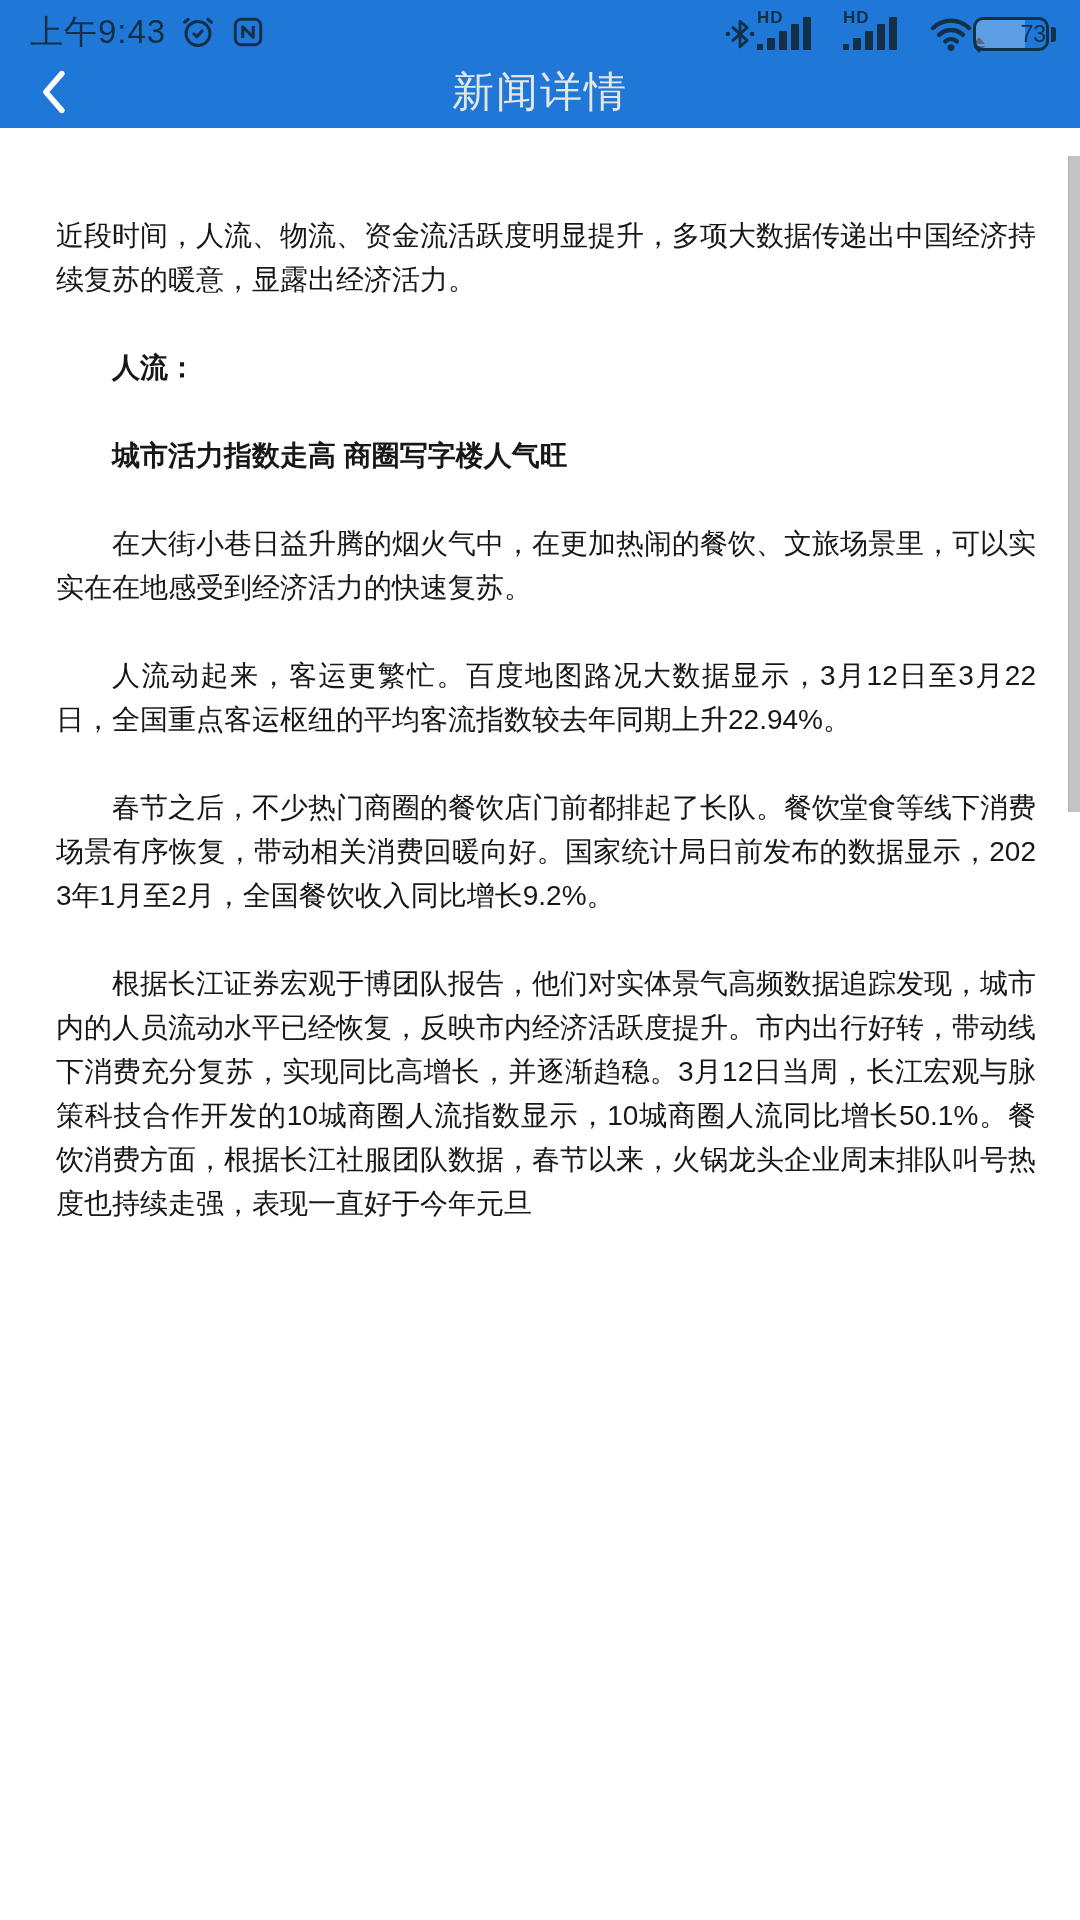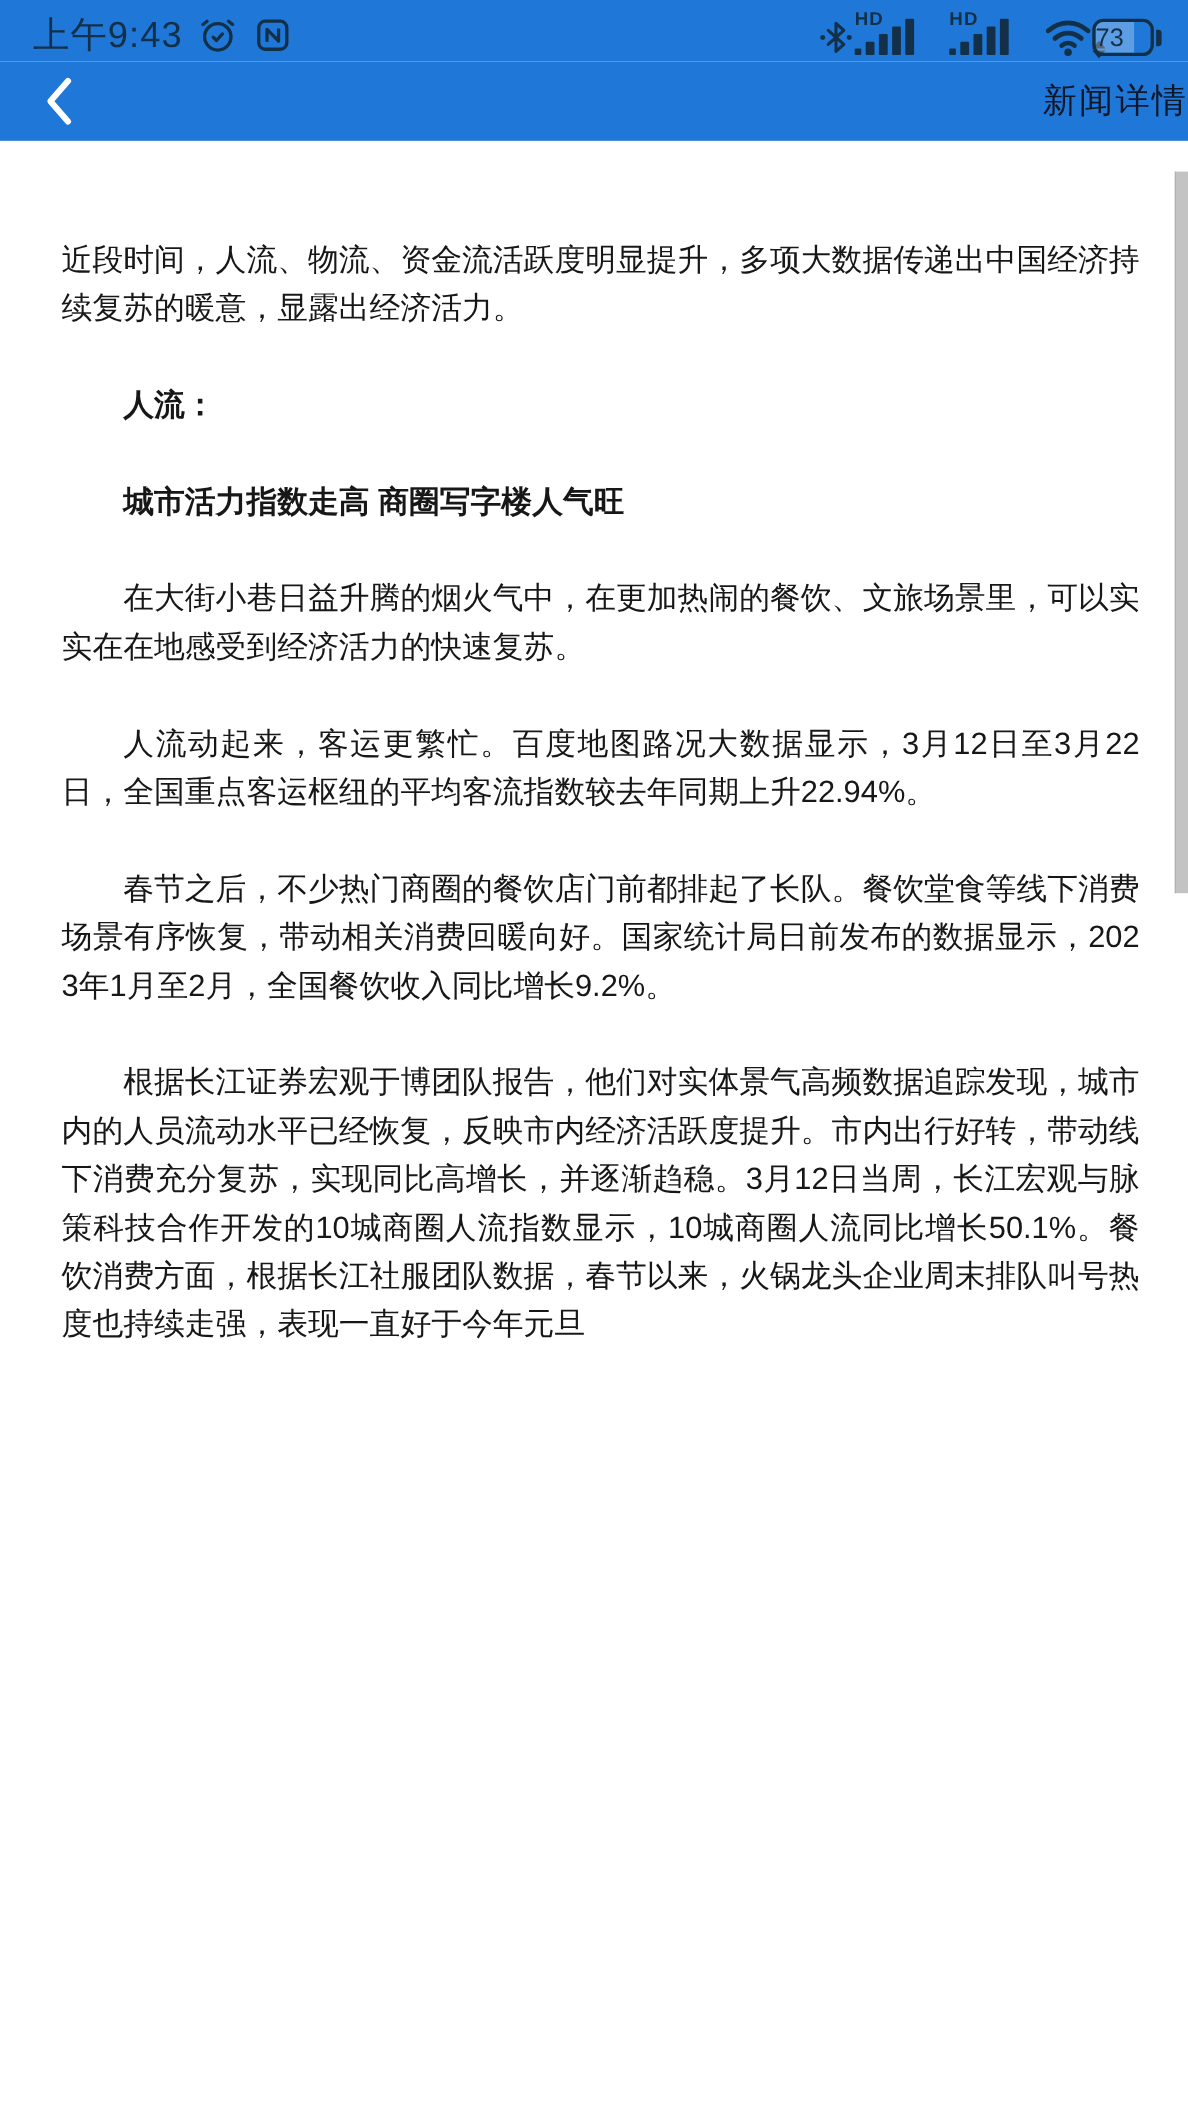--- a/index.html
+++ b/index.html
@@ -23,30 +23,30 @@
   .sig .b4{width:8px;height:33px;background:#133048;border-radius:1px;}
   
   .wifi-wrap{position:relative;display:inline-flex;}
   .wifi-arrows{position:absolute;right:-12px;bottom:0;display:flex;flex-direction:column;gap:2px;}
   .tri-up{width:0;height:0;border-left:6px solid transparent;border-right:6px solid transparent;
           border-bottom:7px solid #133048;}
   .tri-down{width:0;height:0;border-left:6px solid transparent;border-right:6px solid transparent;
           border-top:7px solid #133048;}
   
   .battery{display:flex;align-items:center;margin-bottom:2px;}
-  .battery .shell{position:relative;width:56px;height:34px;border:3px solid #133048;border-radius:10px;
-                  display:flex;align-items:center;justify-content:flex-start;box-sizing:border-box;overflow:hidden;}
+  .battery .shell{position:relative;width:76px;height:34px;border:3px solid #133048;border-radius:10px;
+                  display:flex;align-items:center;justify-content:flex-end;box-sizing:border-box;overflow:hidden;}
   .battery .fill{position:absolute;left:0;top:0;bottom:0;width:70%;background:rgba(255,255,255,0.28);}
   .battery .pct{position:relative;font-size:23px;font-weight:500;color:#133048;}
   .battery .nub{width:5px;height:15px;background:#133048;border-radius:0 3px 3px 0;margin-left:2px;}
   
   .nav-bar{position:relative;height:72px;background:#1f78d8;display:flex;align-items:center;}
   .back-button{position:absolute;left:34px;top:50%;transform:translateY(-50%);
                background:none;border:none;padding:4px;cursor:pointer;display:flex;}
-  .nav-title{width:100%;text-align:right;font-size:31px;color:#0f172a;letter-spacing:2px;}
+  .nav-title{width:100%;text-align:center;font-size:42px;color:#e5e5e5;letter-spacing:2px;}
   
   .content{padding:86px 44px 0 56px;}
   .content p{margin:0 0 44px 0;font-size:28px;line-height:44px;color:#171717;
              text-align:justify;word-break:break-all;}
   .content p.indent{text-indent:2em;}
   .section-label,.section-heading{color:#1a1a80;font-weight:700;}
   .content p:last-child{margin-bottom:0;}
   
   .scrollbar{position:absolute;right:0;top:156px;width:12px;height:656px;background:#c3c3c3;
              border-left:1px solid #b0b0b0;box-sizing:border-box;}

